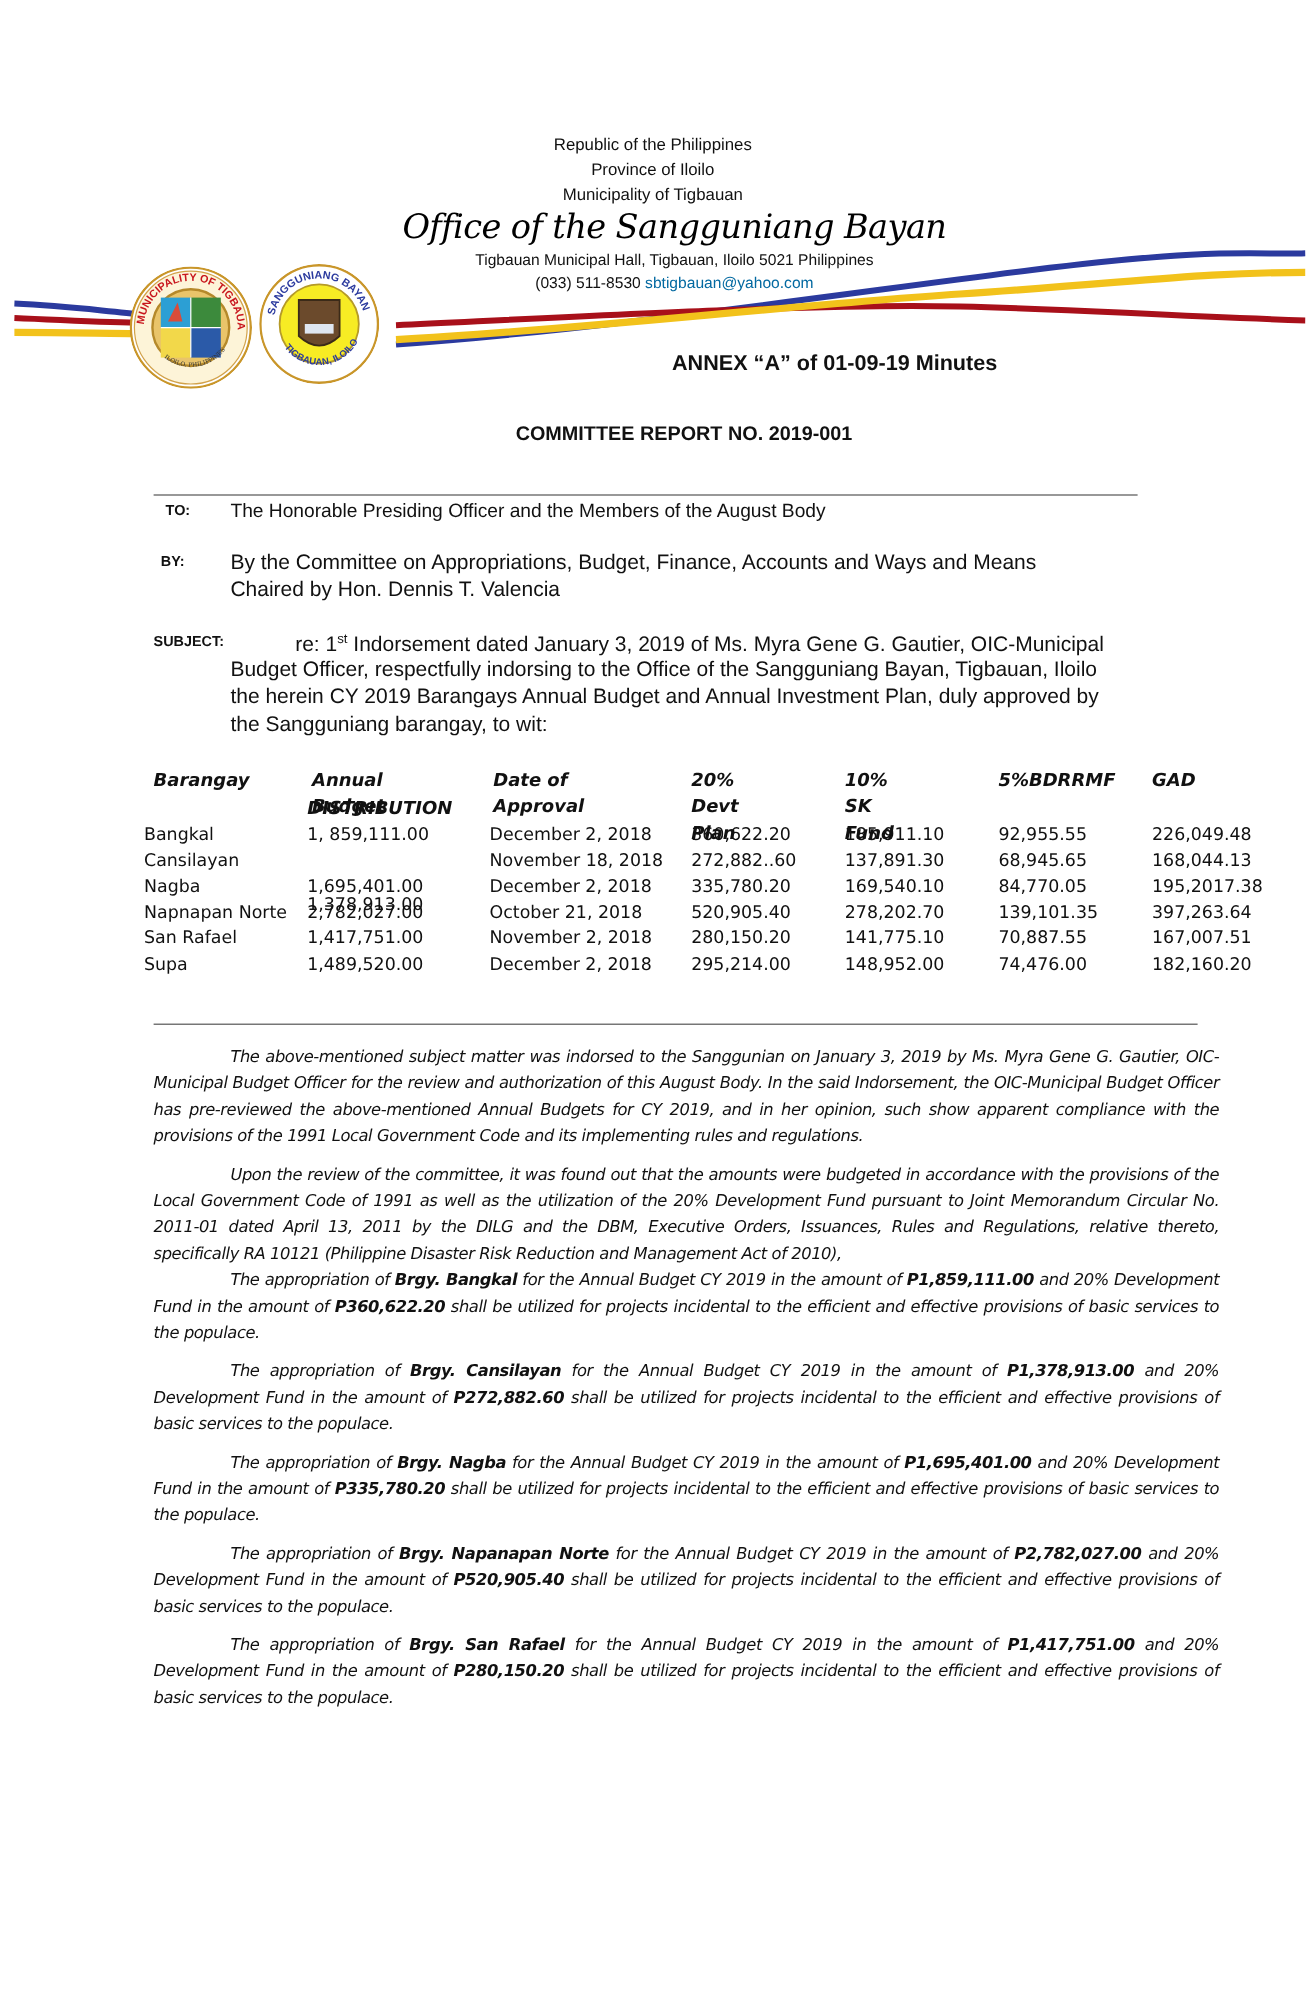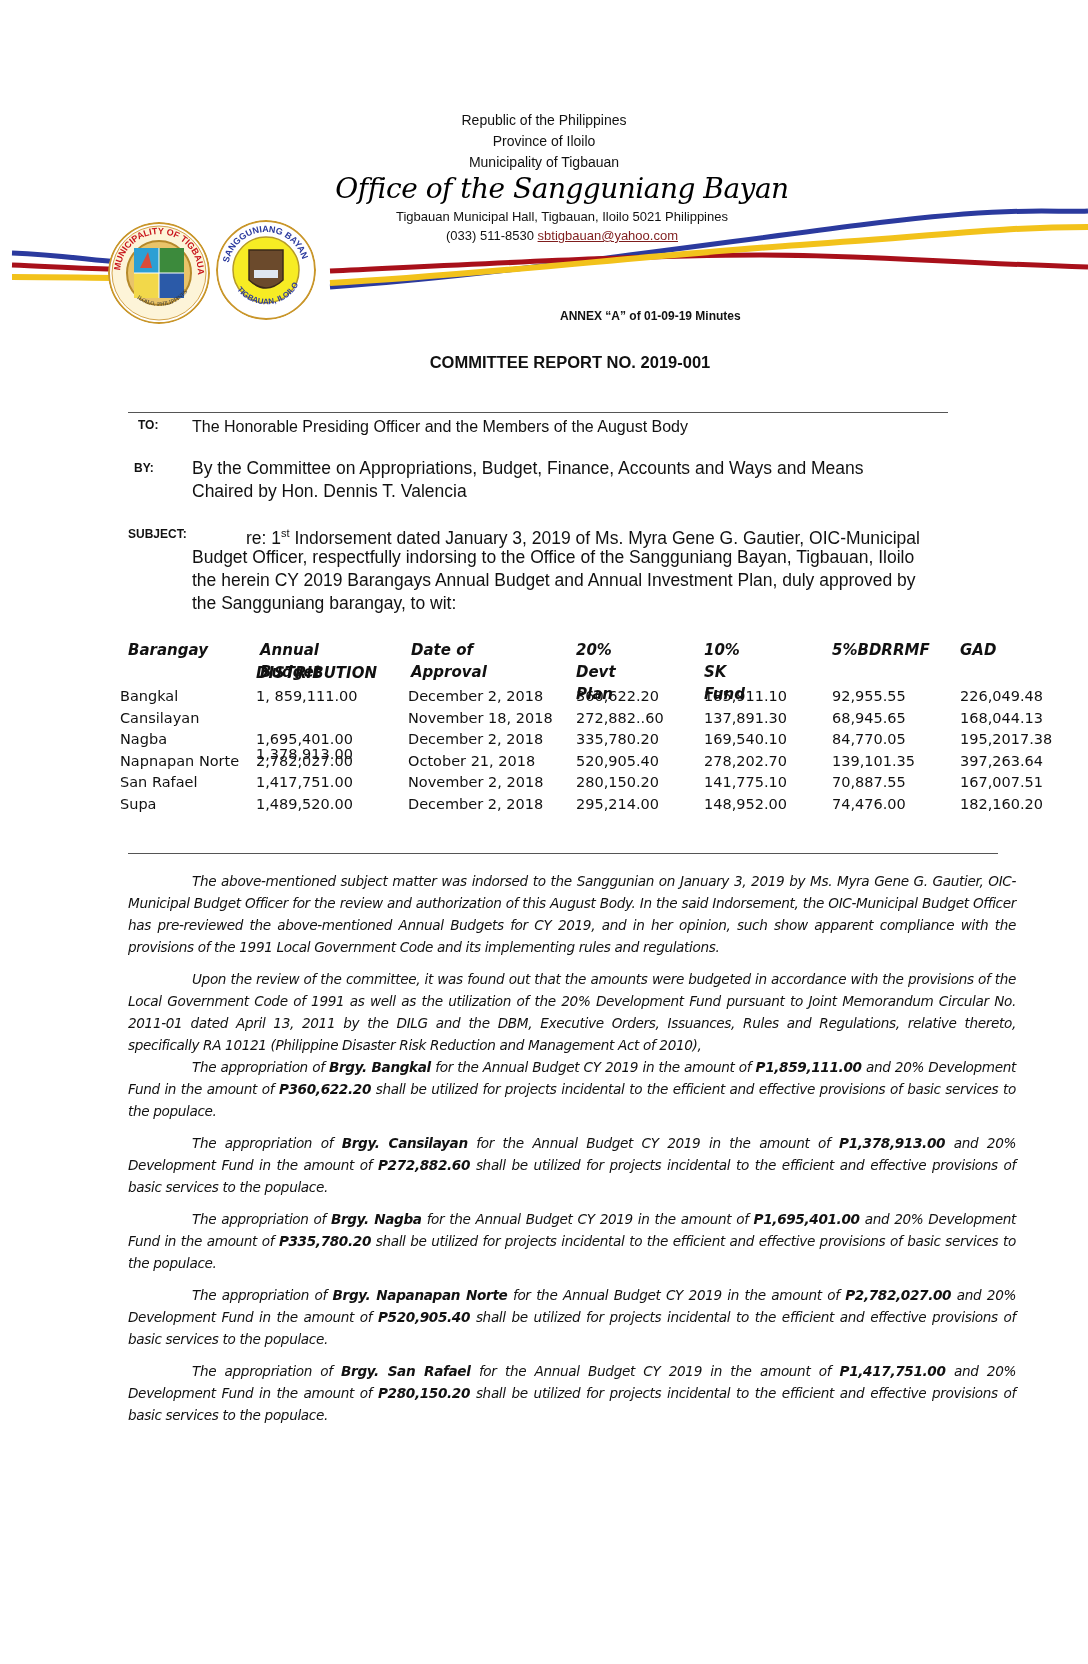--- a/index.html
+++ b/index.html
@@ -2,26 +2,26 @@
 <html><head>
 <meta charset="utf-8">
 <style>
   html, body { margin: 0; padding: 0; background: #ffffff; }
   body { width: 1088px; height: 1664px; position: relative; overflow: hidden; color: #111; }
   .abs { position: absolute; }
 
   
   .lh-line { left: 0; width: 1088px; text-align: center; font-family: "Liberation Sans", sans-serif; font-size: 14px; color: #111; }
   .lh-office { left: 0; width: 1088px; text-align: center; font-family: "DejaVu Serif", serif; font-style: italic; font-size: 28px; color: #000; letter-spacing: -0.5px; }
-  .lh-email { color: #7f1d1d; text-decoration: underline; }
+  .lh-email { color: #0369a1; }
 
   .ribbon { left: 0; top: 205px; width: 1088px; height: 100px; }
   .seal { border-radius: 50%; }
 
-  .annex { left: 560px; top: 309px; font-family: "Liberation Sans", sans-serif; font-weight: bold; font-size: 12px; }
+  .annex { left: 560px; top: 292px; font-family: "Liberation Sans", sans-serif; font-weight: bold; font-size: 18px; }
   .report-no { left: 0; width: 1140px; text-align: center; top: 353px; font-family: "Liberation Sans", sans-serif; font-weight: bold; font-size: 16.5px; }
   .rule { height: 0; border-top: 1px solid #555; }
 
   .field-label { font-family: "Liberation Sans", sans-serif; font-weight: bold; font-size: 12px; }
   .field-text { font-family: "Liberation Sans", sans-serif; font-size: 16px; line-height: 23px; }
   .subject-text { font-family: Liberation Sans, sans-serif; font-size: 17.5px; line-height: 23px; text-align: justify; }
   .th { position: absolute; font-family: "DejaVu Sans", sans-serif; font-weight: bold; font-style: italic; font-size: 15px; line-height: 22px; }
   .td { position: absolute; font-family: "DejaVu Sans", sans-serif; font-size: 14.5px; line-height: 21.6px; white-space: nowrap; }
 
   

